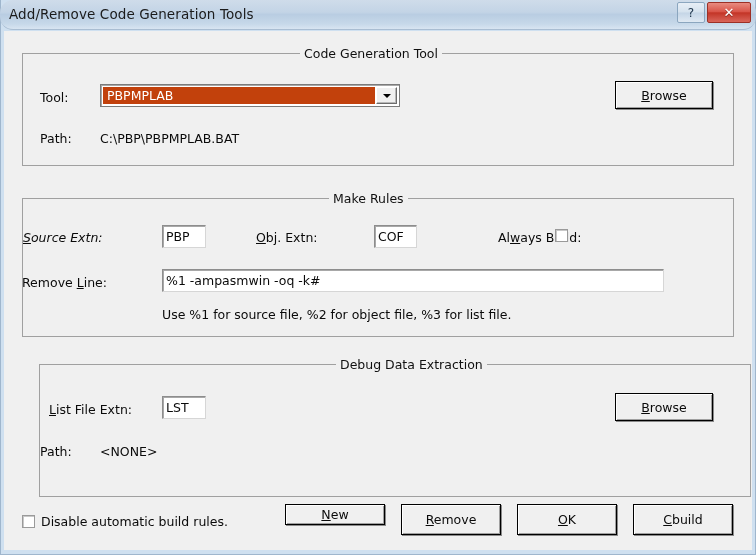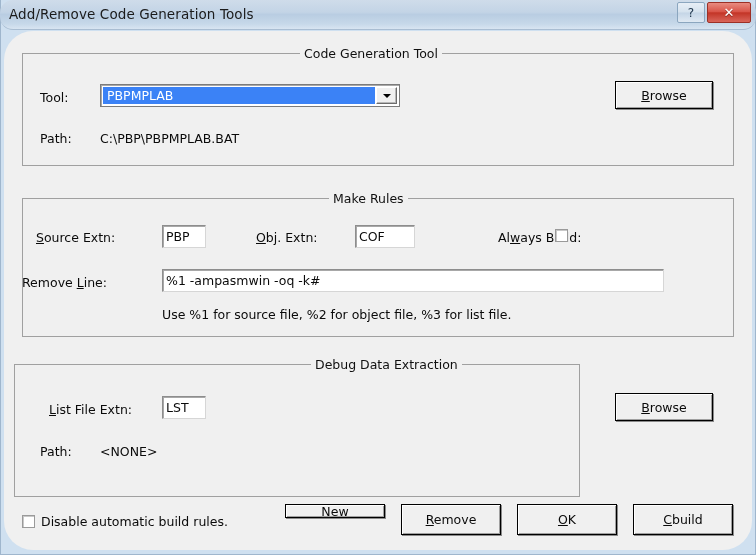--- a/index.html
+++ b/index.html
@@ -84,21 +84,20 @@
 
   
   .client {
     position: absolute;
     left: 4px;
     top: 31px;
     width: 748px;
     height: 519px;
     background: #f0f0f0;
     box-sizing: border-box;
-    border-radius: 29px;
   }
 
   
   .groupbox {
     position: absolute;
     box-sizing: border-box;
     border: 1px solid #a0a0a0;
     background: transparent;
   }
   .group-title {
@@ -153,21 +152,21 @@
     position: absolute;
     box-sizing: border-box;
     border: 1px solid #7b7b7b;
     background: #ffffff;
     box-shadow: inset 1px 1px 0 #a8a8a8;
     display: flex;
     align-items: stretch;
   }
   .combo-field {
     flex: 1 1 auto;
-    background: #3b82f6;
+    background: #c2410c;
     color: #ffffff;
     font-size: 12.5px;
     display: flex;
     align-items: center;
     padding-left: 4px;
     margin: 2px 0 2px 2px;
     white-space: nowrap;
     overflow: hidden;
   }
   .combo-btn {
@@ -270,66 +269,66 @@
       <span><u class="acc">B</u><span>rowse</span></span>
     </div>
 
     <div class="lbl" style="left:36px; top:101px;">Path:</div>
     <div class="val" style="left:96px; top:101px;">C:\PBP\PBPMPLAB.BAT</div>
 
     <div class="groupbox" style="left:18px; top:167px; width:712px; height:139px;">
       <div class="group-title" style="left:306px;">Make Rules</div>
     </div>
 
-    <div class="lbl" style="left:32px; top:200px;">
+    <div class="lbl" style="left:19px; top:200px;font-style:italic;">
       <u class="acc">S</u><span>ource Extn:</span>
     </div>
     <div class="textbox" style="left:158px; top:194px; width:44px; height:23px;">PBP</div>
 
     <div class="lbl" style="left:252px; top:200px;">
       <u class="acc">O</u><span>bj. Extn:</span>
     </div>
-    <div class="textbox" style="left:351px; top:194px; width:60px; height:23px;">COF</div>
+    <div class="textbox" style="left:370px; top:194px; width:43px; height:23px;">COF</div>
 
     <div class="lbl" style="left:446px; top:200px;margin-left:48px;">
       <span>Al</span><u class="acc">w</u><span>ays Build:</span>
     </div>
     <div class="chk-wrap" style="left:551px; top:198px;">
       <span class="chk-box"></span>
     </div>
 
     <div class="lbl" style="left:18px; top:245px;">
       <span>Remove </span><u class="acc">L</u><span>ine:</span>
     </div>
     <div class="textbox" style="left:158px; top:238px; width:502px; height:23px;">%1 -ampasmwin -oq -k#</div>
 
     <div class="hint" style="left:158px; top:276px;">Use %1 for source file, %2 for object file, %3 for list file.</div>
 
-    <div class="groupbox" style="left:10px; top:333px; width:566px; height:133px;">
+    <div class="groupbox" style="left:35px; top:333px; width:712px; height:133px;">
       <div class="group-title" style="left:296px;">Debug Data Extraction</div>
     </div>
 
     <div class="lbl" style="left:18px; top:372px;padding-left:27px;">
       <u class="acc">L</u><span>ist File Extn:</span>
     </div>
     <div class="textbox" style="left:158px; top:365px; width:44px; height:23px;">LST</div>
 
     <div class="btn" style="left:611px; top:362px; width:98px; height:28px;">
       <span><u class="acc">B</u><span>rowse</span></span>
     </div>
 
     <div class="lbl" style="left:36px; top:414px;">Path:</div>
     <div class="val" style="left:96px; top:414px;">&lt;NONE&gt;</div>
 
     <div class="chk-wrap" style="left:18px; top:483px;">
       <span class="chk-box"></span>
       <span class="chk-label">Disable automatic build rules.</span>
     </div>
 
-    <div class="btn" style="left:281px; top:473px; width:100px; height:14px;">
+    <div class="btn" style="left:281px; top:473px; width:100px; height:21px;">
       <span><u class="acc">N</u><span>ew</span></span>
     </div>
 
     <div class="btn" style="left:397px; top:473px; width:100px; height:31px;">
       <span><u class="acc">R</u><span>emove</span></span>
     </div>
 
     <div class="btn" style="left:513px; top:473px; width:100px; height:31px;">
       <span><u class="acc">O</u><span>K</span></span>
     </div>

